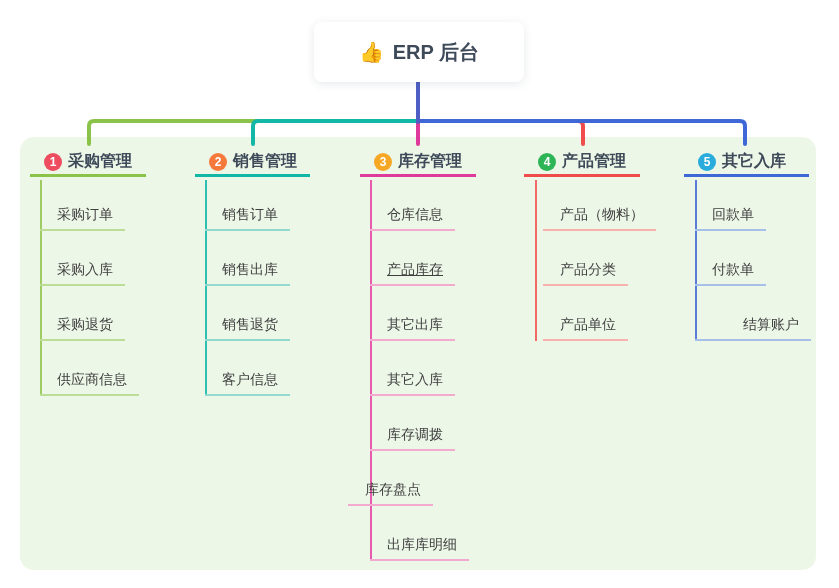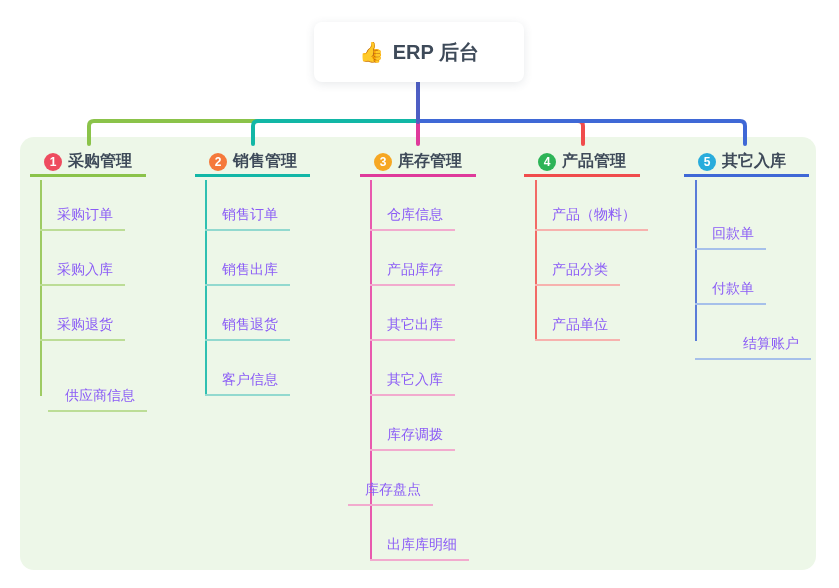--- a/index.html
+++ b/index.html
@@ -19,21 +19,21 @@
 
   .branch-header { position:absolute; top:149px; height:28px; display:flex; align-items:center;
                    border-bottom:3px solid; cursor:pointer; }
   .badge { width:18px; height:18px; border-radius:50%; margin-left:14px; flex:0 0 18px;
            display:flex; align-items:center; justify-content:center;
            color:#fff; font-size:12px; font-weight:700; }
   .branch-title { margin-left:6px; font-size:16px; font-weight:600; color:#3e4a59; white-space:nowrap; }
 
   .trunk { position:absolute; width:2px; top:180px; }
 
-  .child { position:absolute; font-size:14px; color:#8b5cf6; line-height:19px;
+  .child { position:absolute; font-size:14px; color:#404040; line-height:19px;
            padding:0 12px 5px 17px; border-bottom:2px solid; white-space:nowrap; cursor:pointer; }
 
   
   .b1 .branch-header, .b1.branch-header { border-color:#8bc34a; }
   .b1 .badge, .badge.b1 { background:#ee4c5f; }
   .trunk.b1 { background:#9ecb63; }
   .child.b1 { border-color:#bcdd96; }
 
   .b2.branch-header { border-color:#12b7a6; }
   .badge.b2 { background:#f5793b; }
@@ -41,26 +41,26 @@
   .child.b2 { border-color:#92d9cf; }
 
   .b3.branch-header { border-color:#df3a9b; }
   .badge.b3 { background:#f6a723; }
   .trunk.b3 { background:#e85aae; }
   .child.b3 { border-color:#f2abce; }
 
   .b4.branch-header { border-color:#f04c4c; }
   .badge.b4 { background:#2db457; }
   .trunk.b4 { background:#f26a66; }
-  .child.b4 { border-color:#f7b2ae; }
+  .child.b4 { border-color:#f7b2ae;margin-left:8px; }
 
   .b5.branch-header { border-color:#3f68d6; }
   .badge.b5 { background:#29acdc; }
   .trunk.b5 { background:#5a7cd8; }
-  .child.b5 { border-color:#a6c0ea;margin-top:19px; }
+  .child.b5 { border-color:#a6c0ea; }
 </style>
 </head>
 <body>
 
 <div class="canvas">
 
   <div class="panel"></div>
 
   <svg class="connectors" viewBox="0 0 839 588" xmlns="http://www.w3.org/2000/svg" fill="none">
     <path d="M418,121 L94,121 Q89,121 89,126 L89,144" stroke-width="4" stroke-linecap="round" stroke="#8bc34a"></path>
@@ -77,39 +77,39 @@
   </div>
 
   <div class="branch-header b1" style="left:30px; width:116px;">
     <span class="badge b1">1</span>
     <span class="branch-title">采购管理</span>
   </div>
   <div class="trunk b1" style="left:40px; height:216px;"></div>
   <div class="child b1" style="left:40px; top:205px;">采购订单</div>
   <div class="child b1" style="left:40px; top:260px;">采购入库</div>
   <div class="child b1" style="left:40px; top:315px;">采购退货</div>
-  <div class="child b1" style="left:48px; top:370px;margin-top:16px;">供应商信息</div>
+  <div class="child b1" style="left:40px; top:370px;">供应商信息</div>
 
   <div class="branch-header b2" style="left:195px; width:115px;">
     <span class="badge b2">2</span>
     <span class="branch-title">销售管理</span>
   </div>
   <div class="trunk b2" style="left:205px; height:216px;"></div>
   <div class="child b2" style="left:205px; top:260px;">销售出库</div>
   <div class="child b2" style="left:205px; top:205px;">销售订单</div>
   <div class="child b2" style="left:205px; top:315px;font-family:Liberation Serif, serif;">销售退货</div>
   <div class="child b2" style="left:205px; top:370px;">客户信息</div>
 
   <div class="branch-header b3" style="left:360px; width:116px;">
     <span class="badge b3">3</span>
     <span class="branch-title">库存管理</span>
   </div>
   <div class="trunk b3" style="left:370px; height:381px;"></div>
   <div class="child b3" style="left:370px; top:205px;">仓库信息</div>
-  <div class="child b3" style="left:370px; top:260px;">产品库存</div>
+  <div class="child b3" style="left:370px; top:260px;text-decoration:underline;">产品库存</div>
   <div class="child b3" style="left:370px; top:315px;">其它出库</div>
   <div class="child b3" style="left:370px; top:370px;">其它入库</div>
   <div class="child b3" style="left:370px; top:425px;">库存调拨</div>
   <div class="child b3" style="left:348px; top:480px;">库存盘点</div>
   <div class="child b3" style="left:370px; top:535px;">出库库明细</div>
 
   <div class="branch-header b4" style="left:524px; width:116px;">
     <span class="badge b4">4</span>
     <span class="branch-title">产品管理</span>
   </div>

